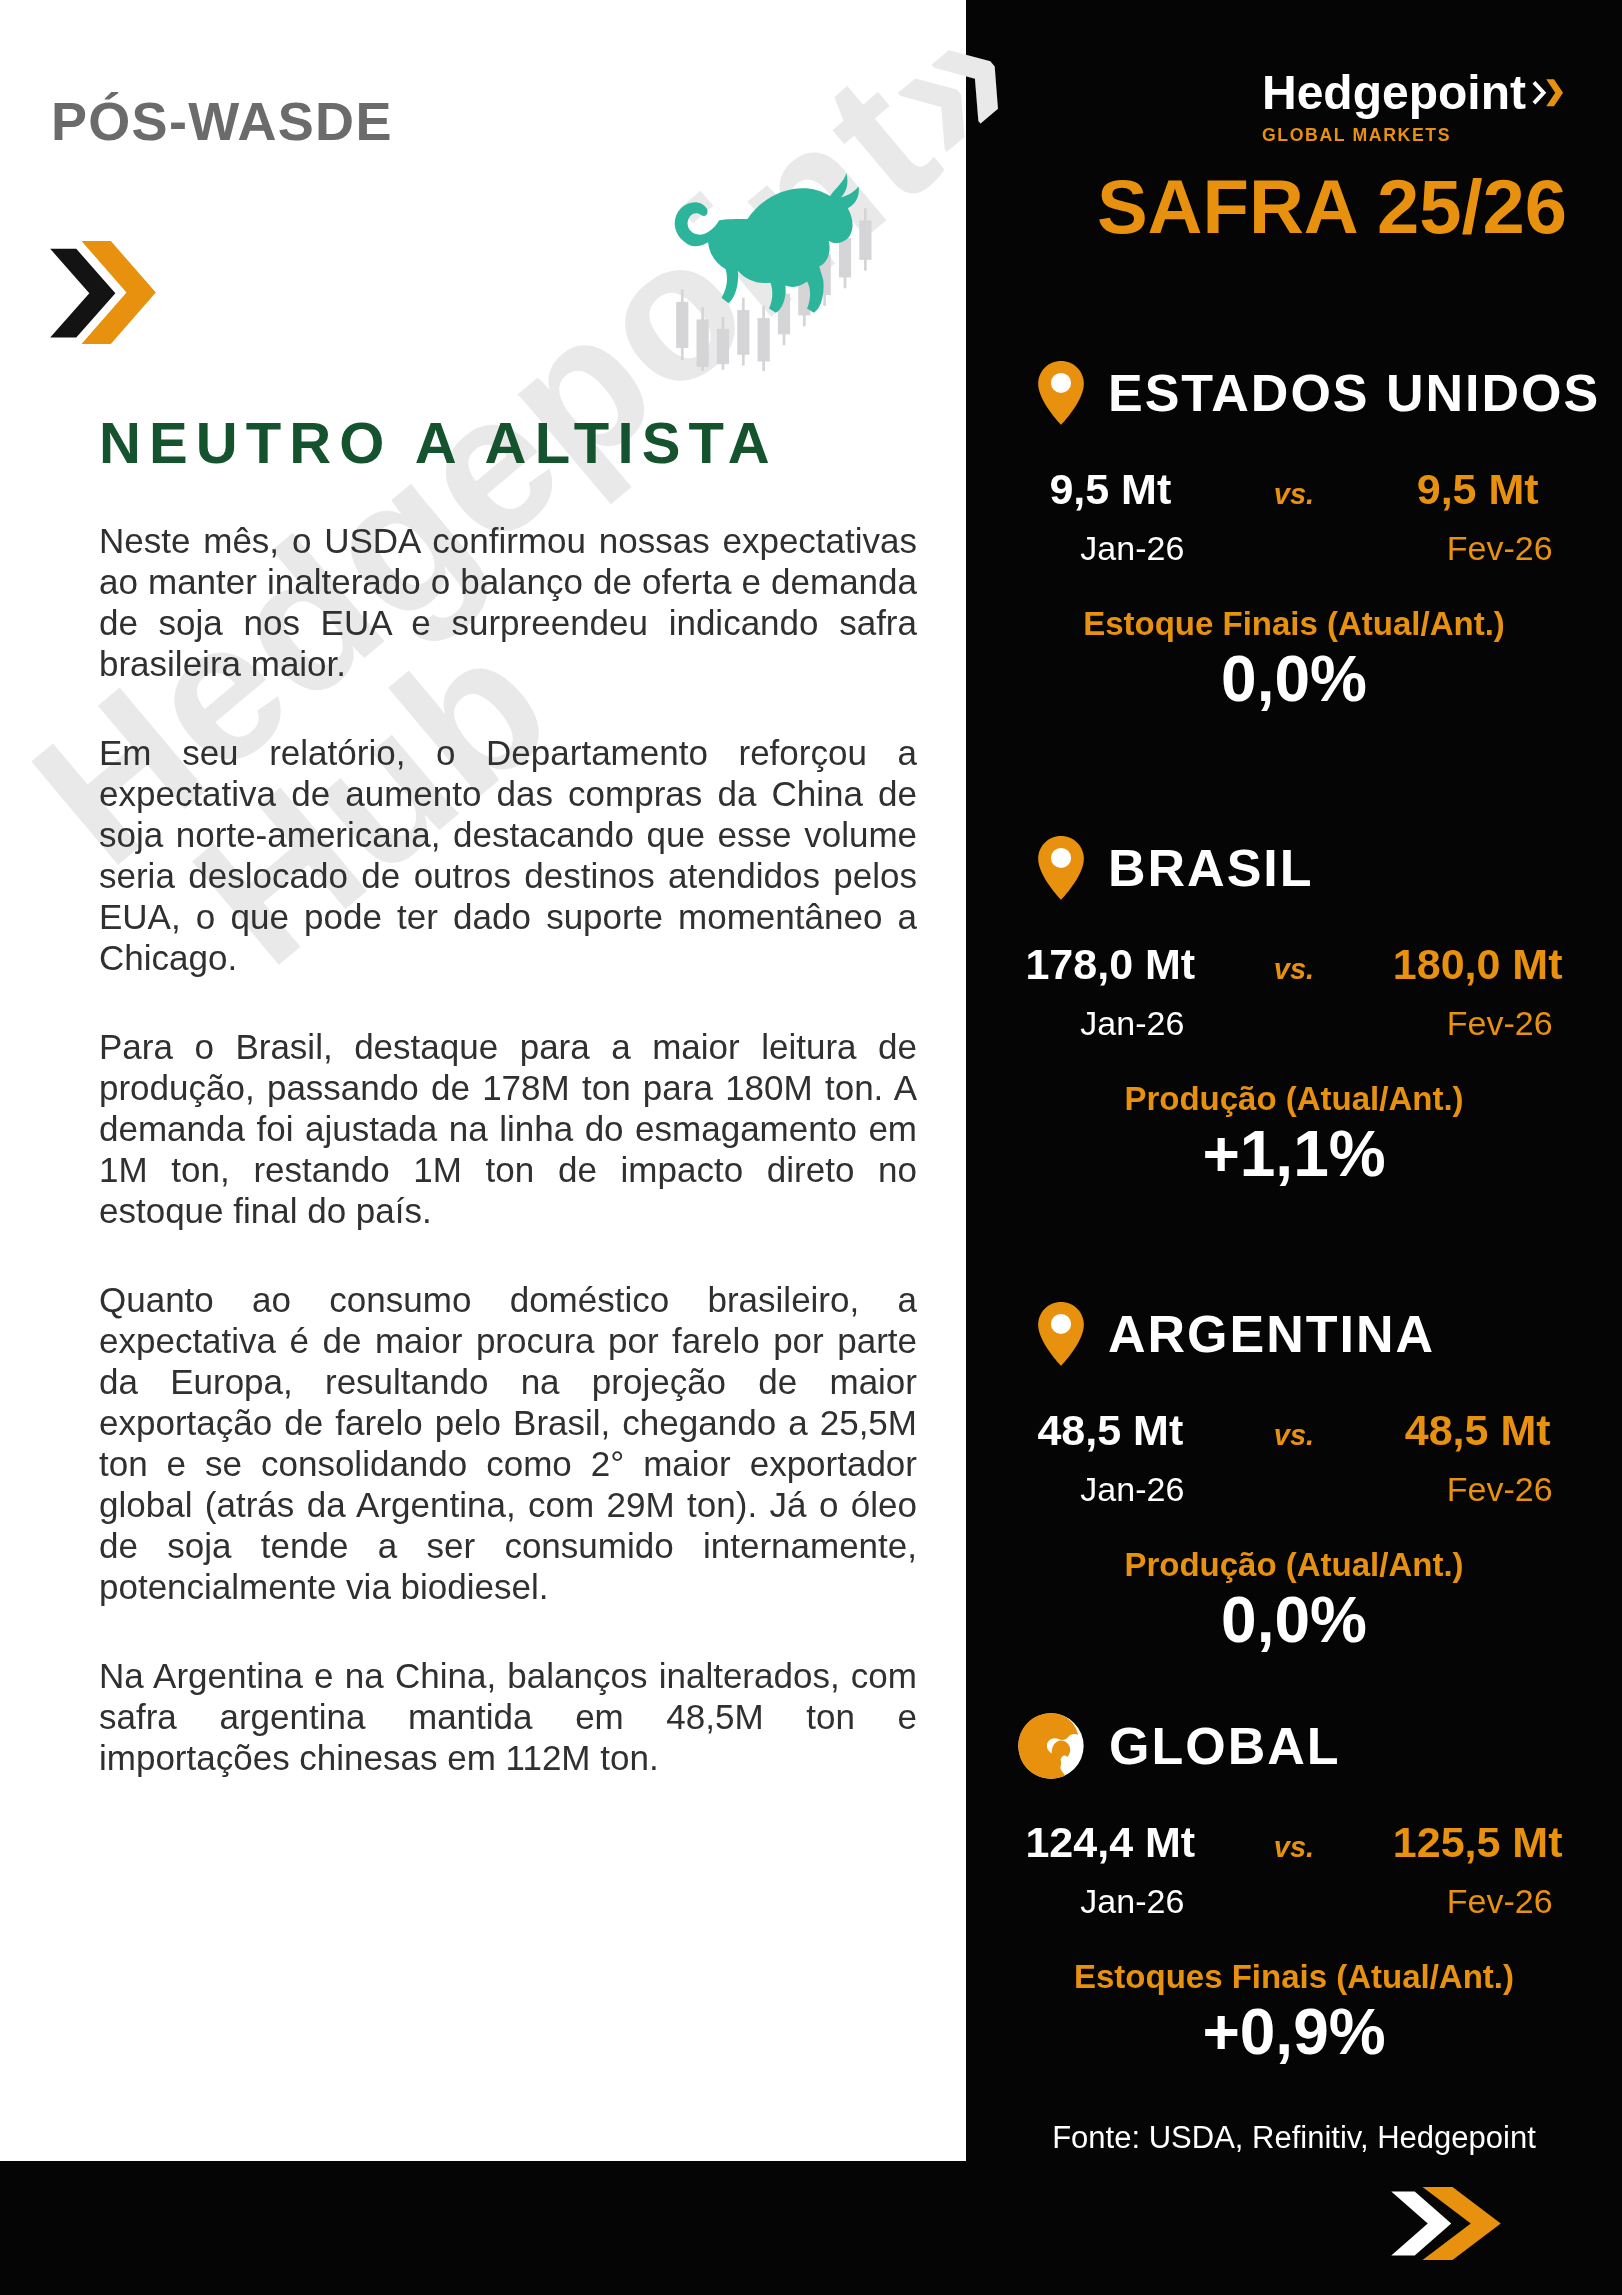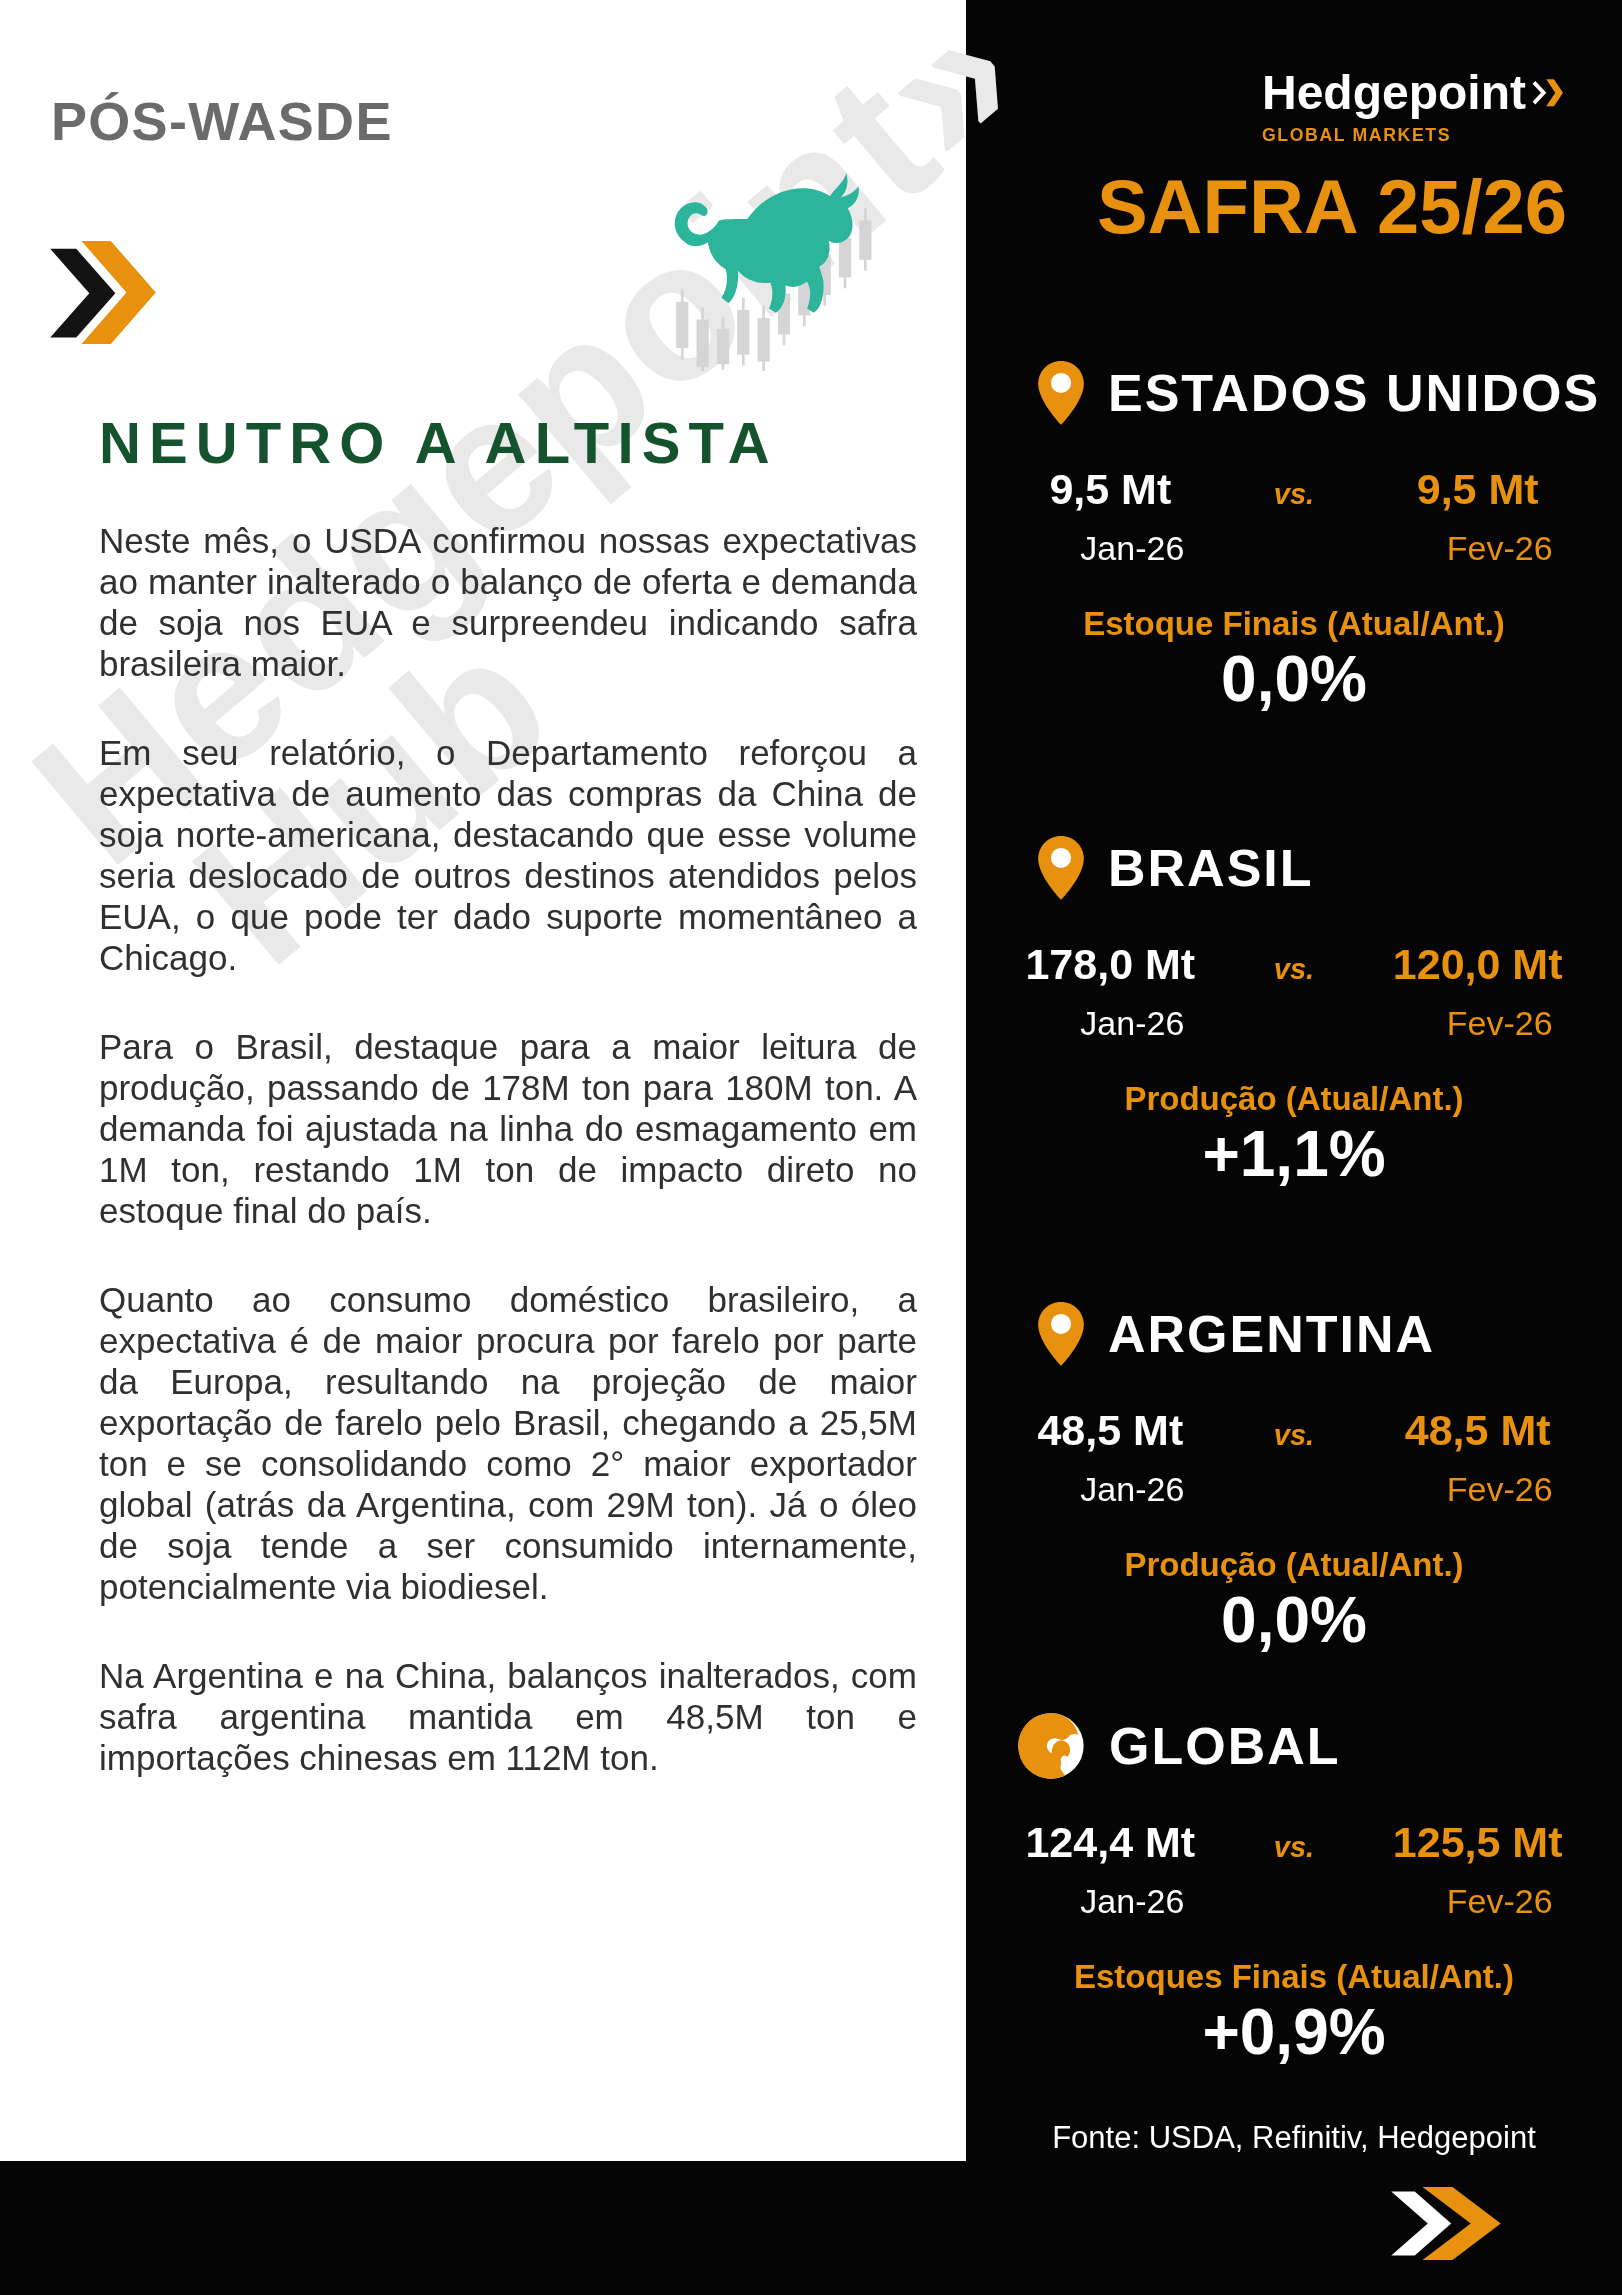--- a/index.html
+++ b/index.html
@@ -194,21 +194,21 @@
           <circle cx="50" cy="48" r="22" fill="#ffffff"></circle>
         </svg>
       </span>
 
       <h3 class="sec-title">BRASIL</h3>
     </div>
 
     <div class="vals">
       <div class="val val-cur">178,0 Mt</div>
       <div class="vs">vs.</div>
-      <div class="val val-prev">120,0 Mt</div>
+      <div class="val val-prev">180,0 Mt</div>
     </div>
 
     <div class="labs">
       <div class="lab lab-cur">Jan-26</div>
       <div></div>
       <div class="lab lab-prev">Fev-26</div>
     </div>
 
     <div class="metric-label">Produção (Atual/Ant.)</div>
     <div class="metric-value">+1,1%</div>

